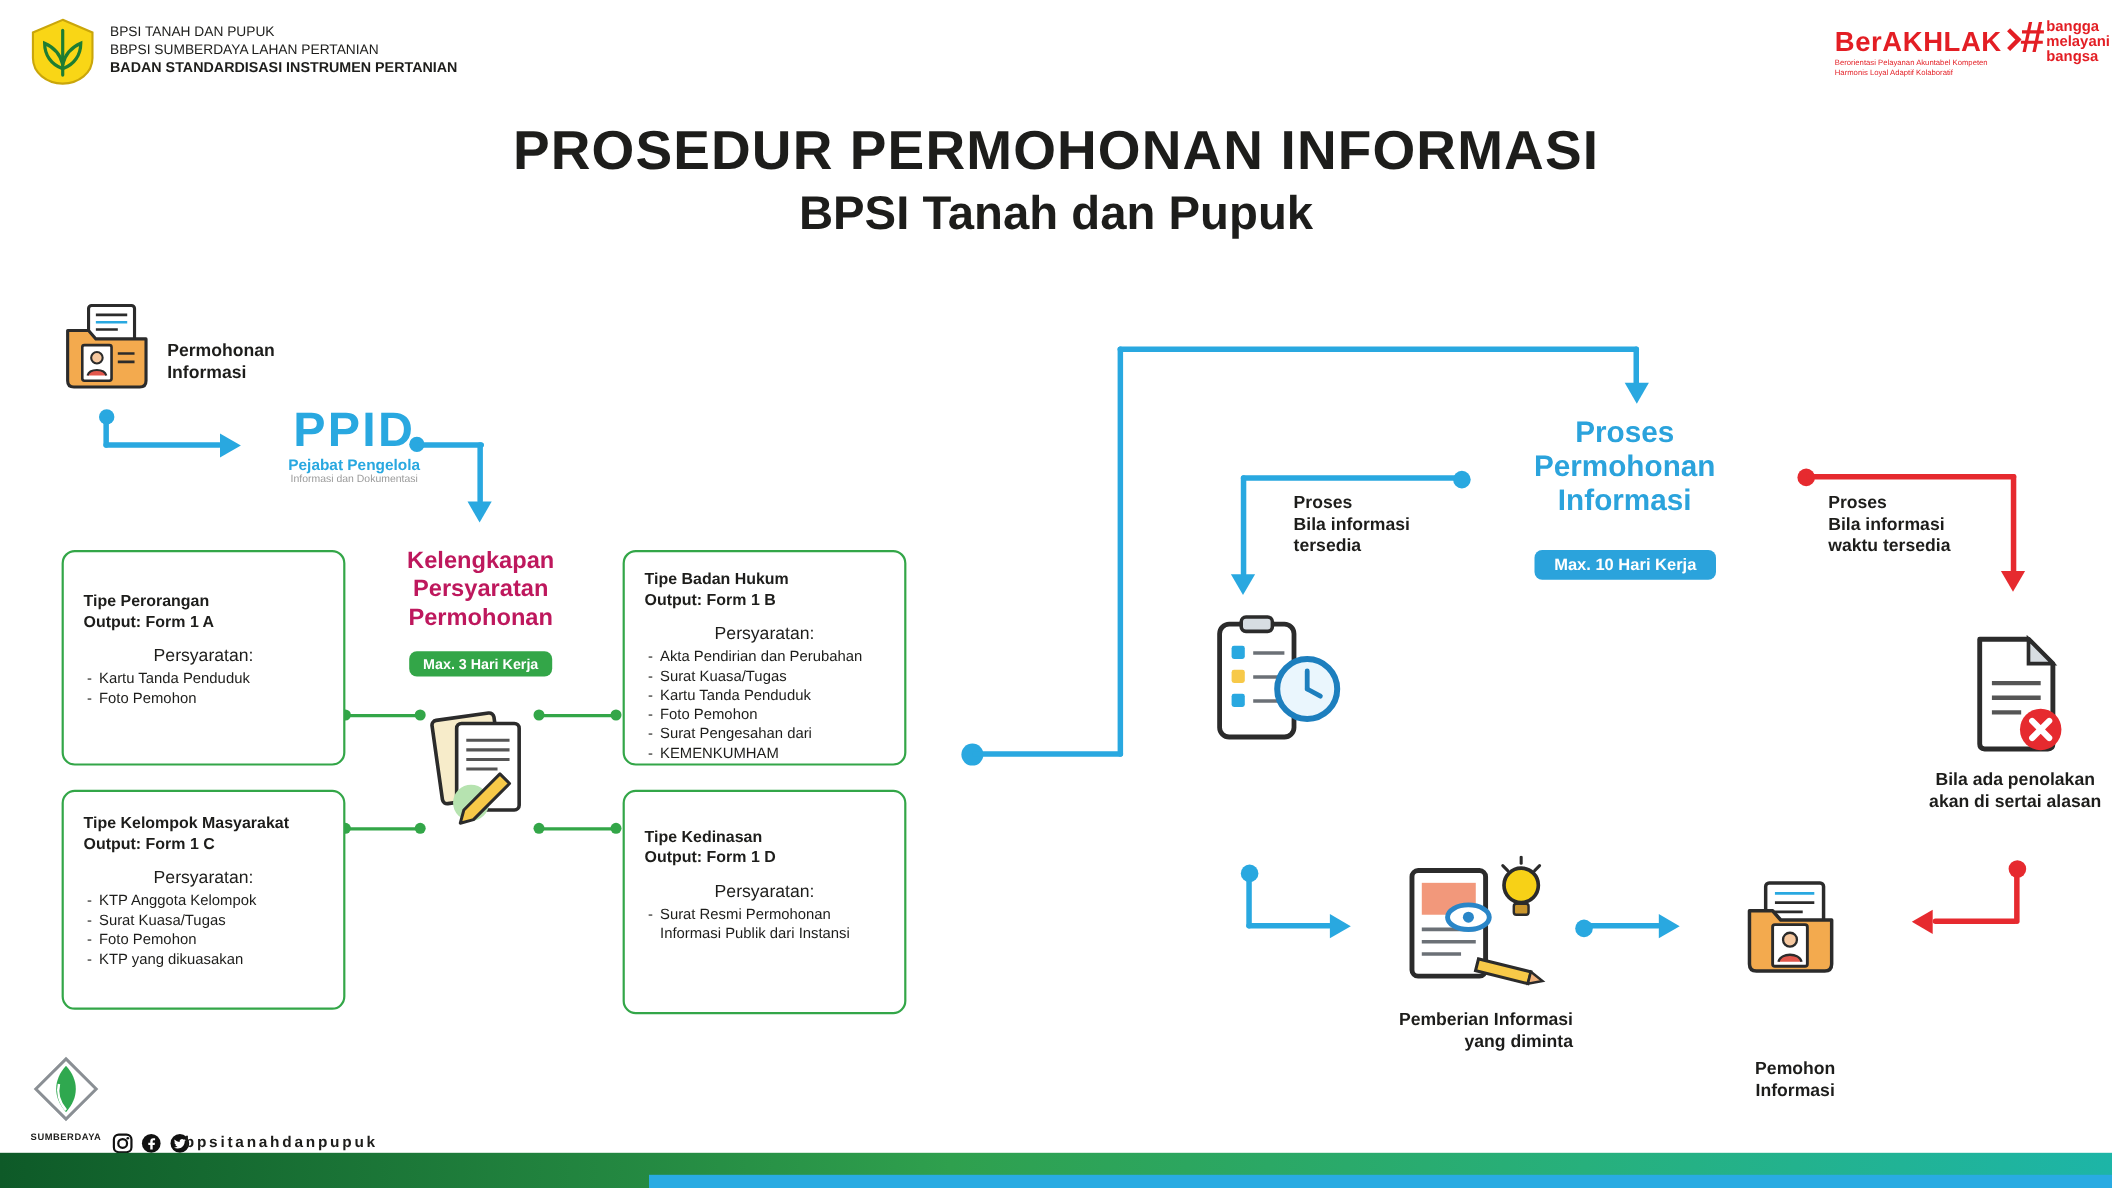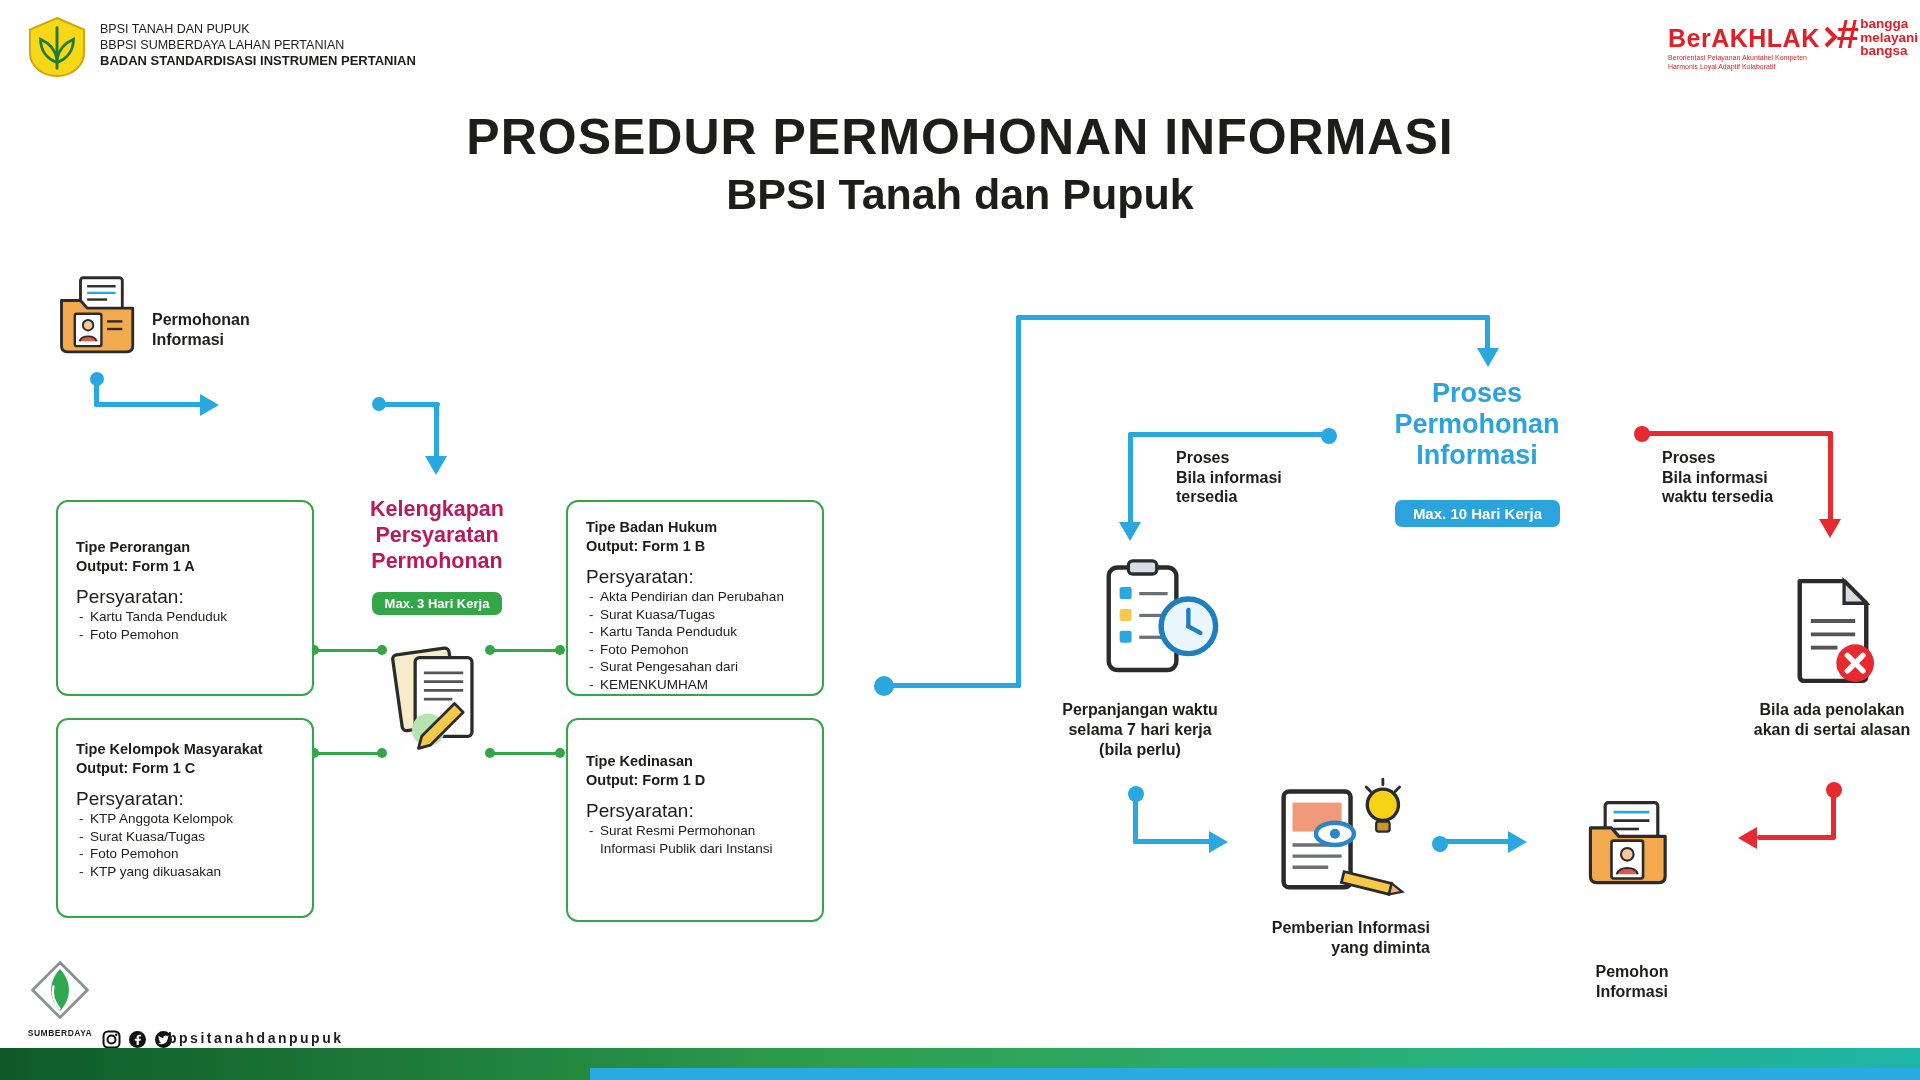--- a/index.html
+++ b/index.html
@@ -56,21 +56,21 @@
   .badge-3 { left:372px; top:592px; width:130px; font-size:13px; padding:4px 0; background:#33a648; }
   .badge-10 { left:1395px; top:500px; width:165px; font-size:15px; padding:5px 0; background:#2ba3dc; }
   .icon-dokumen { position:absolute; left:382px; top:638px; width:110px; height:118px; }
 
   .gbox { position:absolute; width:258px; background:#fff; border:2.5px solid #33a648; border-radius:12px; padding:16px 18px; }
   .box1 { left:56px;  top:500px; height:196px; padding-top:36px; }
   .box2 { left:56px;  top:718px; height:200px; padding-top:20px; }
   .box3 { left:566px; top:500px; height:196px; }
   .box4 { left:566px; top:718px; height:204px; padding-top:32px; }
   .gb-title { font-weight:bold; font-size:14.5px; line-height:19px; }
-  .gb-req { font-size:19px; line-height:18px; margin-top:12px; }
+  .gb-req { font-size:16px; line-height:18px; margin-top:12px;text-align:center; }
   .req-list { list-style:none; margin-top:2px; }
   .req-list li { position:relative; padding-left:14px; font-size:13.5px; line-height:17.5px; }
   .req-list li::before { content:"-"; position:absolute; left:3px; }
 
   
   .proses-title { position:absolute; left:1377px; top:378px; width:200px; text-align:center;
                   color:#2ba3dc; font-weight:800; font-size:27px; line-height:31px; }
   .blabel { position:absolute; font-weight:bold; font-size:16px; line-height:19.5px; }
   .label-tersedia { left:1176px; top:448px; }
   .label-tidak { left:1662px; top:448px; }
@@ -158,20 +158,25 @@
   <div class="nlabel label-permohonan">
     <div>Permohonan</div>
     <div>Informasi</div>
   </div>
 
   <div class="dot db d14" style="left:90px;top:372px;"></div>
   <div class="ln vb" style="left:94px;top:379px;height:28px;"></div>
   <div class="ln hb" style="left:94px;top:402px;width:108px;"></div>
   <div class="arr ar-b" style="left:200px;top:394px;"></div>
 
+  <div class="ppid">
+    <div class="ppid-name">PPID</div>
+    <div class="ppid-sub1">Pejabat Pengelola</div>
+    <div class="ppid-sub2">Informasi dan Dokumentasi</div>
+  </div>
 
   <div class="dot db d14" style="left:372px;top:397px;"></div>
   <div class="ln hb" style="left:379px;top:402px;width:61px;"></div>
   <div class="ln vb" style="left:434px;top:402px;height:56px;"></div>
   <div class="arr ad-b" style="left:425px;top:456px;"></div>
 
   <div class="kelengkapan">
     <div>Kelengkapan</div>
     <div>Persyaratan</div>
     <div>Permohonan</div>
@@ -290,25 +295,20 @@
       <rect x="18" y="28" width="11" height="11" rx="2" fill="#29a8e0"></rect>
       <rect x="18" y="48" width="11" height="11" rx="2" fill="#f7c948"></rect>
       <rect x="18" y="68" width="11" height="11" rx="2" fill="#29a8e0"></rect>
       <line x1="36" y1="34" x2="62" y2="34" stroke="#6b7076" stroke-width="3"></line>
       <line x1="36" y1="54" x2="62" y2="54" stroke="#6b7076" stroke-width="3"></line>
       <line x1="36" y1="74" x2="62" y2="74" stroke="#6b7076" stroke-width="3"></line>
       <circle cx="81" cy="64" r="25" fill="#eaf6fd" stroke="#1d7fbe" stroke-width="5"></circle>
       <line x1="81" y1="64" x2="81" y2="49" stroke="#1d7fbe" stroke-width="4" stroke-linecap="round"></line>
       <line x1="81" y1="64" x2="92" y2="70" stroke="#1d7fbe" stroke-width="4" stroke-linecap="round"></line>
     </svg>
-  </div>
-  <div class="clabel label-perpanjangan">
-    <div>Perpanjangan waktu</div>
-    <div>selama 7 hari kerja</div>
-    <div>(bila perlu)</div>
   </div>
 
   <div class="dot db d16" style="left:1128px;top:786px;"></div>
   <div class="ln vb" style="left:1133px;top:794px;height:50px;"></div>
   <div class="ln hb" style="left:1133px;top:839px;width:78px;"></div>
   <div class="arr ar-b" style="left:1209px;top:831px;"></div>
 
   <div class="icon-pemberian">
     <svg width="145" height="125" viewBox="0 0 130 112">
       <rect x="14" y="12" width="60" height="86" rx="5" fill="#fff" stroke="#2b2b2b" stroke-width="4"></rect>

